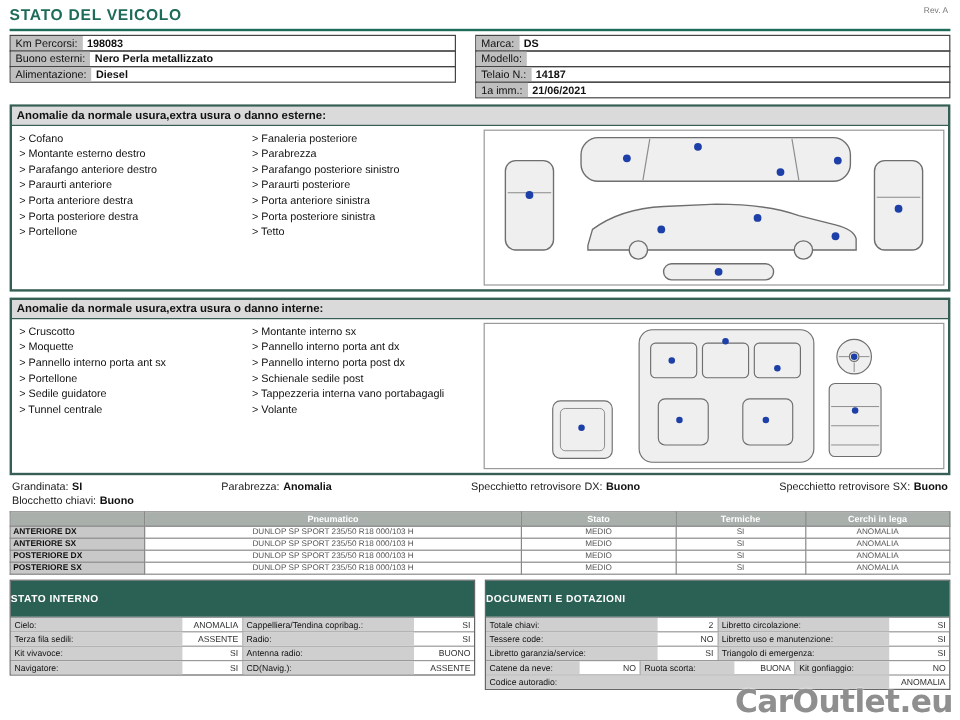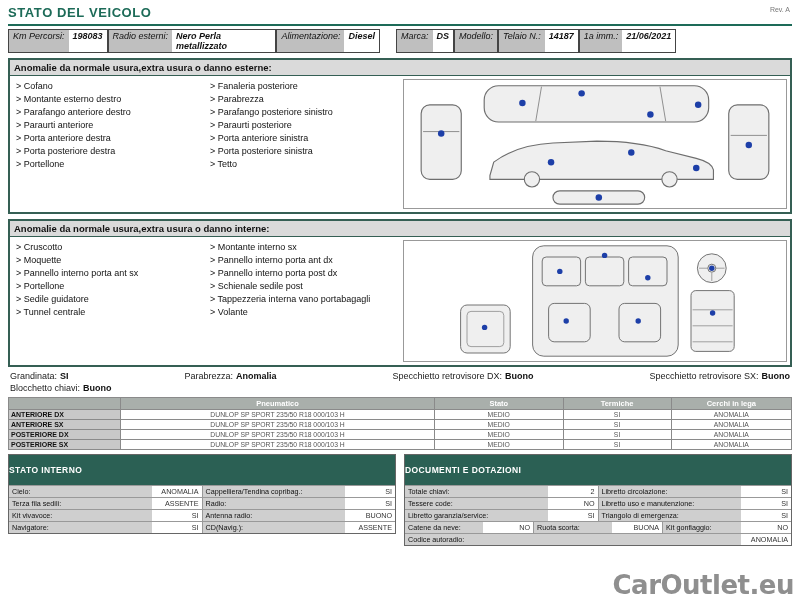--- a/index.html
+++ b/index.html
@@ -4,21 +4,21 @@
 <style>
   html,body{margin:0;padding:0;background:#e8e8e8;}
   .page{position:relative;width:800px;height:600px;background:#ffffff;box-sizing:border-box;
         padding:4px 8px;font-family:"Liberation Sans",sans-serif;color:#111;overflow:hidden;}
   
   .hdr{position:relative;border-bottom:2px solid #1d6b58;padding-bottom:2px;}
   .hdr h1{margin:1px 0 2px;font-size:13px;color:#1d6b58;letter-spacing:.6px;font-weight:bold;}
   .rev{position:absolute;top:1px;right:2px;font-size:7px;color:#777;}
   
   .info-grid{display:flex;gap:16px;margin-top:4px;}
-  .info-col{display:flex;flex-direction:row;font-style:italic;}
+  .info-col{display:flex;flex-direction:column;}
   .info-col.left{width:372px;}
   .info-col.right{flex:1;}
   .info-row{display:flex;border:1px solid #444;margin-top:-1px;align-items:stretch;min-height:12px;}
   .info-label{background:#bfbfbf;padding:1px 4px;font-size:9px;white-space:nowrap;}
   .info-value{padding:1px 4px;font-size:9px;font-weight:bold;flex:1;}
   
   .section{border:2px solid #355f54;margin-top:5px;}
   .section-title{background:#dadada;border-bottom:1px solid #355f54;font-size:9.5px;font-weight:bold;padding:2px 4px;}
   .section-body{display:flex;}
   .section-body.ext{height:136px;}
@@ -68,21 +68,21 @@
     <span class="rev">Rev. A</span>
   </div>
 
   <div class="info-grid">
     <div class="info-col left">
         <div class="info-row">
           <span class="info-label">Km Percorsi:</span>
           <span class="info-value">198083</span>
         </div>
         <div class="info-row">
-          <span class="info-label">Radio esterni:</span>
+          <span class="info-label">Buono esterni:</span>
           <span class="info-value">Nero Perla metallizzato</span>
         </div>
         <div class="info-row">
           <span class="info-label">Alimentazione:</span>
           <span class="info-value">Diesel</span>
         </div>
       </div>
     <div class="info-col right">
         <div class="info-row">
           <span class="info-label">Marca:</span>

